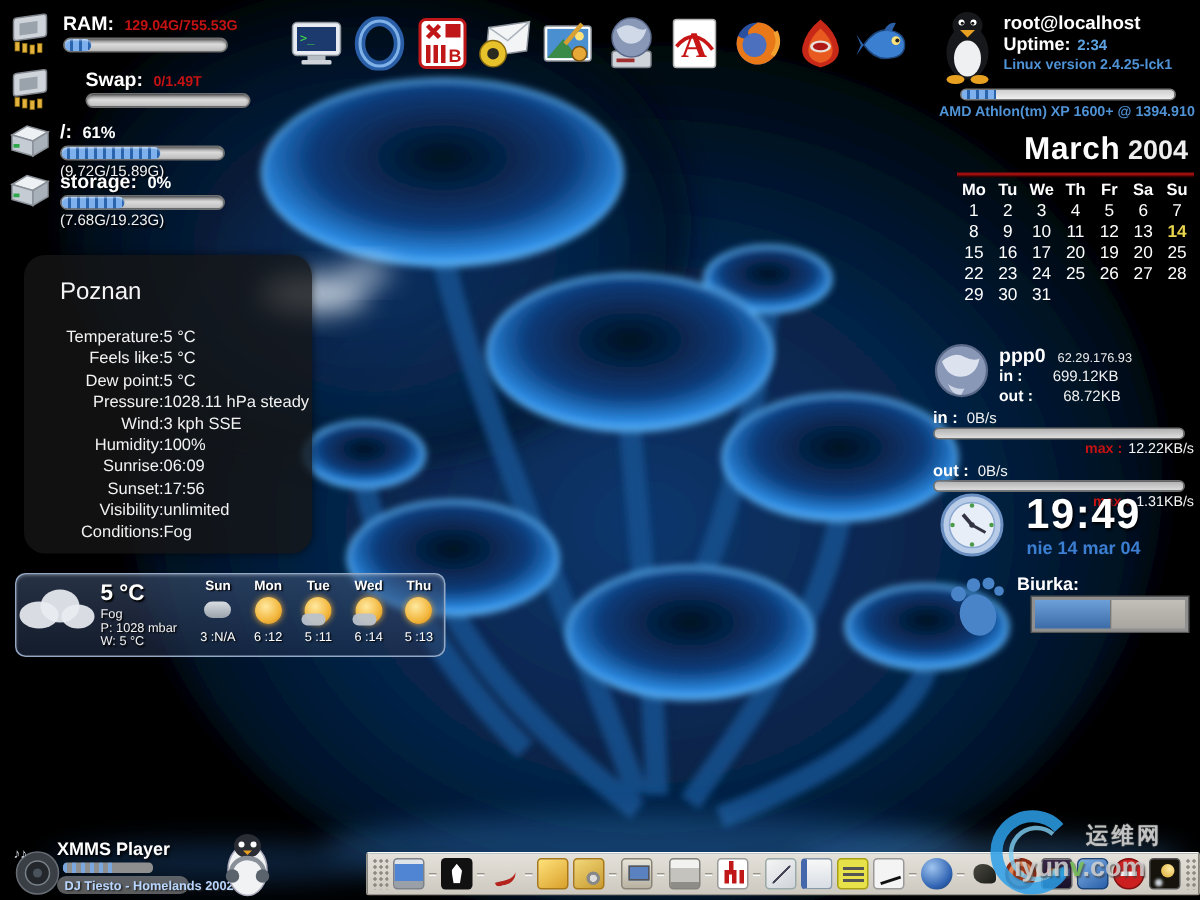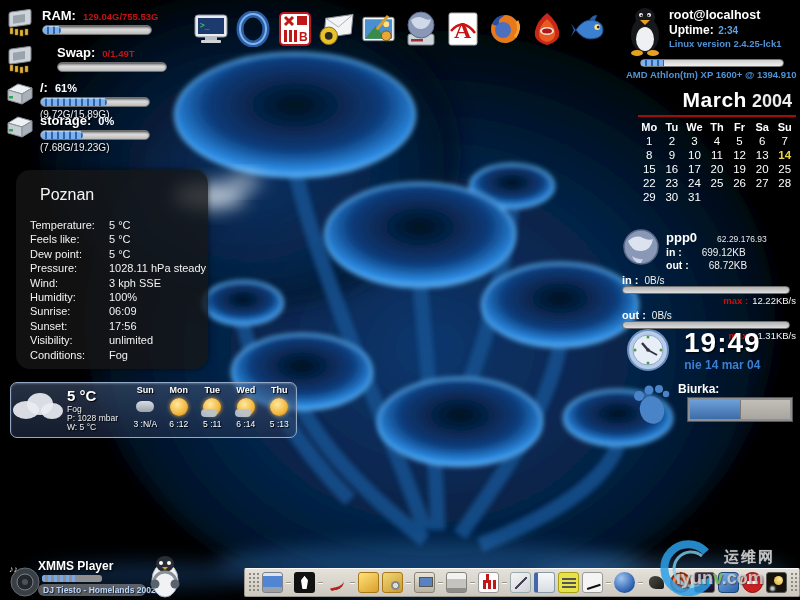--- a/index.html
+++ b/index.html
@@ -52,21 +52,21 @@
   .calgrid{display:grid;grid-template-columns:repeat(7,1fr);row-gap:2px;text-align:center;}
   .calhd{font-weight:bold;font-size:11px;color:#fff;}
   .calday{font-size:11.5px;color:#fff;}
   .calday.today{color:#e8d44d;font-weight:bold;}
 
   
   .netmon{left:622px;top:228px;width:174px;}
   .nethead{display:flex;gap:6px;}
   .netlines{line-height:11px;padding-top:3px;}
   .niface{font-weight:bold;font-size:13px;}
-  .nip{font-size:8.5px;color:#e8e8e8;margin-left:20px;}
+  .nip{font-size:8.5px;color:#e8e8e8;margin-left:8px;}
   .nlab{font-weight:bold;font-size:10.5px;}
   .nval{font-size:10px;color:#f0f0f0;margin-left:20px;}
   .gaugelab{font-weight:bold;font-size:11px;margin-top:3px;}
   .gaugerate{font-size:10px;font-weight:normal;margin-left:6px;color:#f2f2f2;}
   .gaugebar{width:168px;height:8px;border-radius:4px;border:1px solid #6f6f6f;
     background:linear-gradient(#b2b2b2,#dedede);}
   .maxline{text-align:right;font-size:9.5px;margin-top:1px;}
   .maxlab{color:#c51212;font-weight:bold;}
   .maxval{color:#f5f5f5;margin-left:4px;}
 
@@ -82,21 +82,21 @@
   .pagerbox{position:absolute;left:58px;top:18px;width:104px;height:23px;border:2px solid #8f8f8f;
     background:#9a9a9a;display:flex;box-shadow:0 0 0 1px #555;}
   .pagercell{flex:1;border-right:1px solid #777;background:linear-gradient(#c2bfb8,#a8a5a0);}
   .pagercell.active{background:linear-gradient(#6d9fd8,#3c6ca8);}
   .pagercell:last-child{border-right:none;}
 
   
   .weather{left:16px;top:170px;width:192px;height:199px;background:rgba(22,22,22,.78);
     border-radius:14px;padding:14px 0 0 14px;box-shadow:0 0 6px rgba(0,0,0,.6);}
   .wcity{font-size:16px;color:#f4f4f4;margin:2px 0 14px 10px;}
-  .wrow{display:flex;font-size:11px;line-height:14.4px;color:#f2f2f2;}
+  .wrow{display:flex;font-size:11px;line-height:14.4px;color:#f2f2f2;text-align:right;}
   .wlabel{width:79px;flex:none;}
   .wvalue{white-space:nowrap;}
 
   
   .forecast{left:10px;top:382px;width:287px;height:56px;border:1px solid #93a8c4;border-radius:7px;
     background:linear-gradient(rgba(70,90,125,.55),rgba(35,50,80,.55));
     box-shadow:inset 0 1px 2px rgba(255,255,255,.25);display:flex;}
   .fcur{width:118px;position:relative;}
   .fcloud{position:absolute;left:2px;top:8px;width:52px;height:34px;}
   .cloudshape{position:absolute;background:#e9edf2;border-radius:50%;opacity:.92;}
@@ -112,21 +112,21 @@
   .graycloud{position:absolute;left:2px;top:5px;width:18px;height:11px;border-radius:7px;
     background:linear-gradient(#d8dde2,#9aa2ab);}
   .fdayrange{font-size:8.5px;color:#fff;text-shadow:1px 1px 1px #000;}
 
   
   .xmms{left:6px;top:550px;width:180px;height:48px;}
   .xtitle{position:absolute;left:32px;top:9px;font-weight:bold;font-size:12px;text-shadow:1px 1px 2px #000;}
   .xeq{position:absolute;left:36px;top:25px;width:60px;height:7px;border-radius:3px;background:#8f8f8f;
     overflow:hidden;}
   .xeqfill{height:100%;background:repeating-linear-gradient(90deg,#7aa7e0 0 3px,rgba(0,0,0,0) 3px 6px);}
-  .xtrack{position:absolute;left:32px;top:34px;width:108px;height:12px;border-radius:6px;
+  .xtrack{position:absolute;left:32px;top:34px;width:88px;height:12px;border-radius:6px;
     background:rgba(150,150,150,.6);display:flex;align-items:center;padding-left:5px;}
   .xtracktext{font-weight:bold;font-size:8.5px;color:#b9d6ff;white-space:nowrap;text-shadow:1px 1px 1px #222;}
   .xspk{position:absolute;left:2px;top:12px;}
   .xpeng{position:absolute;left:142px;top:4px;}
 
   
   .taskbar{left:244px;top:568px;width:556px;height:29px;background:linear-gradient(#e4e1da,#cdc9c0);
     border:1px solid #9a968c;border-top:1px solid #fbfaf7;border-radius:2px;display:flex;
     align-items:center;padding:0 3px;gap:3px;z-index:3;}
   .grip{width:11px;height:21px;flex:none;

